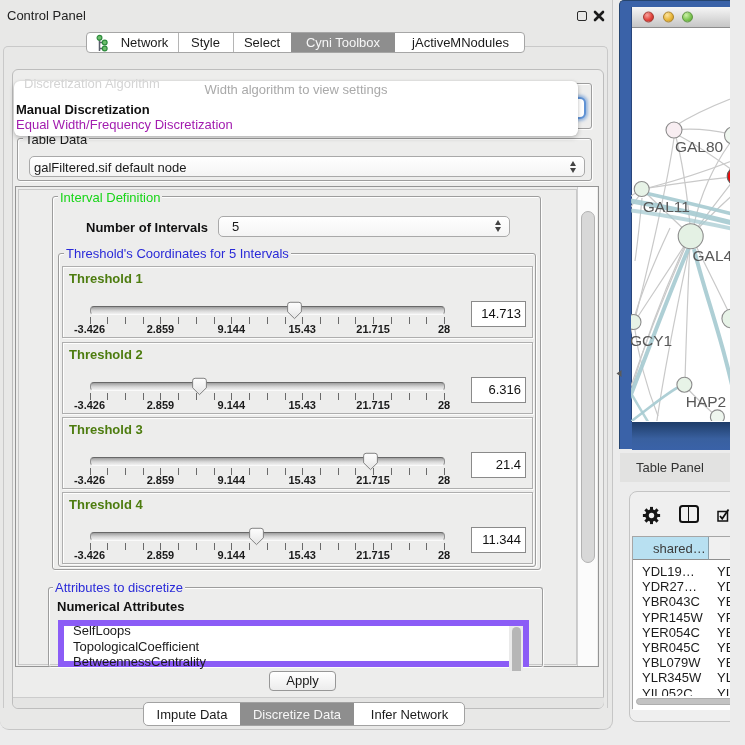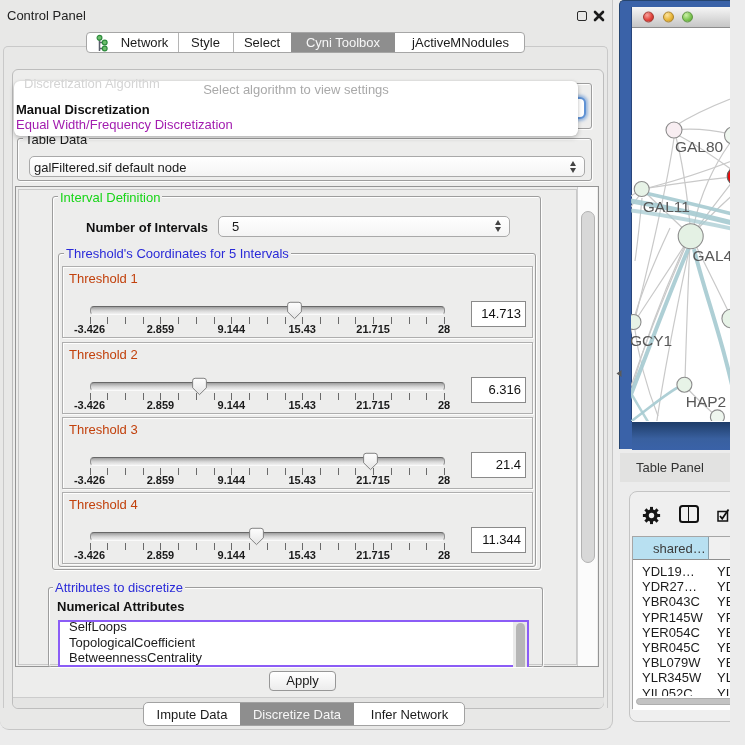--- a/index.html
+++ b/index.html
@@ -28,28 +28,28 @@
 .arrows:after { content:""; position:absolute; left:0; bottom:1px; border-left:3.5px solid transparent; border-right:3.5px solid transparent; border-top:5px solid #444; }
 
 #popup { left:14px; top:81px; width:564px; height:55px; background:#ffffff; border-radius:6px; box-shadow:0 2px 5px rgba(0,0,0,0.22), 0 0 2px rgba(0,0,0,0.10); }
 
 #scrollpane { left:15px; top:186px; width:584px; height:481px; border:1px solid #949494; background:#ededec; }
 #scrollinner { position:absolute; left:2px; top:2px; width:559px; height:476px; border:1px solid #c9c9c9; }
 #vsb { position:absolute; left:561px; top:0; width:20px; height:479px; background:#fbfbfb; border-left:1px solid #cfcfcf; }
 #vsbthumb { position:absolute; left:2.5px; top:24px; width:14px; height:352px; background:#d8d8d8; border:1px solid #b2b2b2; border-radius:7px; }
 
 .tblock { position:absolute; left:62px; width:471px; height:72px; border:1px solid #aeaeae; background:#ededec; box-shadow:inset 1px 1px 0 rgba(255,255,255,0.9), 1px 1px 0 rgba(255,255,255,0.75); }
-.btitle { position:absolute; left:6px; top:4.5px; font-size:13px; font-weight:normal; color:#c2410c; }
+.btitle { position:absolute; left:6px; top:4.5px; font-size:13px; font-weight:bold; color:#4d7c0f; }
 .track { position:absolute; left:27px; width:355px; height:9px; border:1px solid #8f8f8f; border-top-color:#686868; border-bottom-color:#fafafa; border-radius:4px; background:linear-gradient(#9e9e9e,#d8d8d8 55%,#f2f2f2); }
 .tick { position:absolute; width:1px; height:5px; background:#6a6a6a; }
 .slab { position:absolute; font-size:11px; font-weight:bold; color:#1a1a1a; width:50px; text-align:center; }
 .vbox { position:absolute; left:408px; top:34px; width:55px; height:26px; background:#fff; border:1px solid #8a8a8a; font-size:13px; color:#111; text-align:right; line-height:24px; padding-right:4px; }
 .thumbsvg { position:absolute; width:15px; height:19px; }
 
-#numlist { position:absolute; background:#fff; border:2px solid #8b5cf6; font-size:13px; color:#1a1a1a; }
+#numlist { position:absolute; background:#fff; border:6px solid #8b5cf6; font-size:13px; color:#1a1a1a; }
 
 #applybtn { left:269px; top:671px; width:67px; height:20px; background:linear-gradient(#ffffff,#ececec); border:1px solid #979797; border-radius:4px; font-size:13px; color:#1a1a1a; text-align:center; line-height:18px; }
 
 #btabs { left:143px; top:702px; width:322px; height:24px; background:#fff; border:1px solid #a2a2a2; border-radius:5px; overflow:hidden; }
 
 #netwin { left:619px; top:0; width:126px; height:449px; background:#3a62a8; border-radius:5px 0 0 0; border-top:1px solid #26456f; border-left:1px solid #26456f; }
 #nettitle { position:absolute; left:12px; top:6px; width:114px; height:21px; background:linear-gradient(#f6f6f6,#c6c6c6); border-bottom:1px solid #8d8d8d; box-shadow:-1px 0 0 rgba(25,45,85,0.45); }
 .tl { position:absolute; top:50%; width:11px; height:11px; border-radius:50%; transform:translateY(-50%); }
 #netcanvas { position:absolute; left:12px; top:27px; width:114px; height:394px; background:#fff; box-shadow:-1px 0 0 rgba(25,45,85,0.55); }
 #netshadow { position:absolute; left:12px; top:421px; width:114px; height:28px; background:linear-gradient(#1e3c68,#39609f 60%,#3a62a8); }
@@ -95,21 +95,21 @@
 
   <div class="group" style="left:17px;top:138px;width:575px;height:43px"></div>
   <div class="gtitle" style="left:23px;top:132px;color:#1a1a1a">Table Data</div>
   <div class="combo" style="left:29px;top:156px;width:556px;height:21px">
       <span class="ctext" style="left:4px">galFiltered.sif default node</span>
       <span class="arrows"></span>
     </div>
 
   <div class="abs" id="popup"></div>
   <div class="abs" style="left:24px;top:76px;font-size:13px;color:#d4d4d4">Discretization Algorithm</div>
-  <div class="abs" style="left:14px;top:82px;width:564px;text-align:center;font-size:13px;color:#a9a9a9">Select algorithm to view settings</div>
+  <div class="abs" style="left:14px;top:82px;width:564px;text-align:center;font-size:13px;color:#a9a9a9">Width algorithm to view settings</div>
   <div class="abs" style="left:16px;top:102px;font-size:13px;font-weight:bold;color:#111">Manual Discretization</div>
   <div class="abs" style="left:16px;top:117px;font-size:13px;color:#a21caf">Equal Width/Frequency Discretization</div>
 
   <div class="abs" id="scrollpane">
     <div id="scrollinner"></div>
     <div id="vsb">
         <div id="vsbthumb"></div>
       </div>
   </div>
 

